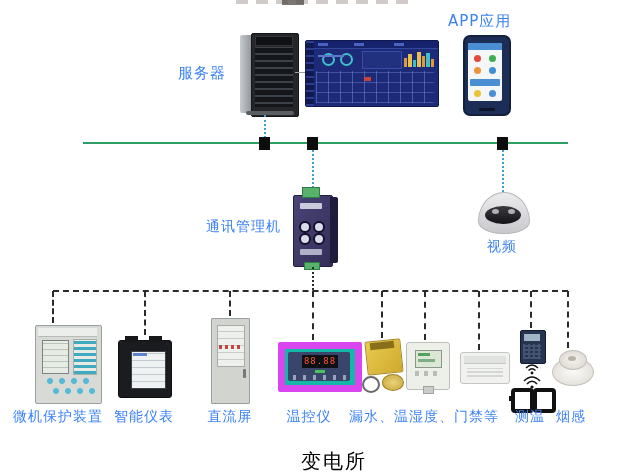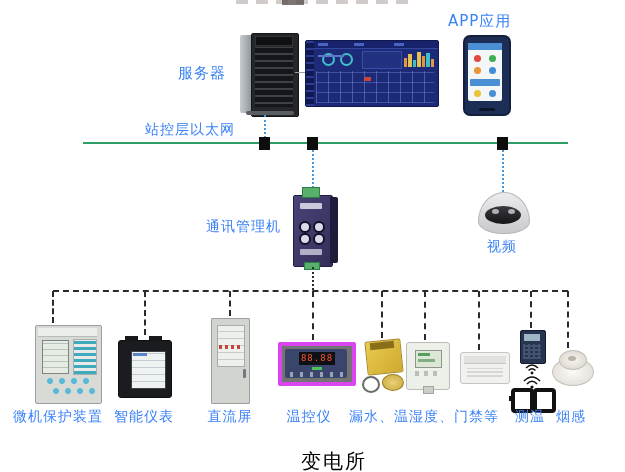--- a/index.html
+++ b/index.html
@@ -109,21 +109,21 @@
 
   
   .cabinet{left:211px;top:318px;width:37px;height:84px;background:#d2d5cf;border:1px solid #9aa09c;border-radius:1px;}
   .cabinet .win{position:absolute;left:5px;top:6px;width:26px;height:40px;background:#eef0ee;border:1px solid #a7aca8;
     background-image:repeating-linear-gradient(0deg,transparent 0 6px,#c7ccc6 6px 7px);}
   .cabinet .reds{position:absolute;left:7px;top:26px;width:22px;height:4px;
     background:repeating-linear-gradient(90deg,#c4453c 0 3px,transparent 3px 6px);}
   .cabinet .handle{position:absolute;right:3px;top:50px;width:3px;height:9px;background:#74787a;border-radius:1px;}
 
   
-  .tctrl{left:278px;top:342px;width:70px;height:36px;background:#737373;border:4px solid #d946ef;border-radius:2px;}
+  .tctrl{left:278px;top:342px;width:70px;height:36px;background:#14b8a6;border:7px solid #d946ef;border-radius:2px;}
   .tctrl .bez{position:absolute;left:3px;top:3px;width:62px;height:29px;background:#39456a;border-radius:2px;}
   .tctrl .disp{position:absolute;left:17px;top:6px;width:36px;height:13px;background:#0d1014;color:#ff5435;
     font-family:"DejaVu Sans Mono","Liberation Mono",monospace;font-size:9px;line-height:13px;text-align:center;letter-spacing:1px;}
   .tctrl .grn{position:absolute;left:30px;top:21px;width:10px;height:3px;background:#49c35a;}
   .tctrl .btns{position:absolute;left:8px;top:26px;width:54px;height:5px;
     background:repeating-linear-gradient(90deg,#9aa2b8 0 3px,transparent 3px 10px);}
 
   
   .leak{left:362px;top:340px;width:44px;height:52px;}
   .leak .mod{position:absolute;left:4px;top:0;width:34px;height:32px;background:linear-gradient(135deg,#e9cc4e,#cfa92e);border:1px solid #a88620;border-radius:2px;transform:rotate(-6deg);}
@@ -218,21 +218,20 @@
         <i style="height:14px;"></i>
         <i style="height:8px;"></i>
     </div>
     <div class="wires"></div>
     <div class="reddot" style="left:58px;top:36px;"></div>
     <div class="txtline" style="left:12px;top:14px;"></div>
   </div>
 
   <div class="abs vdot-blue" style="left:264px;top:115px;height:23px;"></div>
 
-  <div class="lbl" style="left:145px;top:121px;">站控层以太网</div>
   <div class="abs eth-line"></div>
   <div class="abs node-sq" style="left:259px;top:137px;"></div>
   <div class="abs node-sq" style="left:307px;top:137px;"></div>
   <div class="abs node-sq" style="left:497px;top:137px;"></div>
 
   <div class="abs vdot-blue" style="left:312px;top:150px;height:38px;"></div>
   <div class="abs vdot-blue" style="left:502px;top:150px;height:42px;"></div>
 
   <div class="lbl" style="left:206px;top:218px;">通讯管理机</div>
   <div class="abs gateway">

